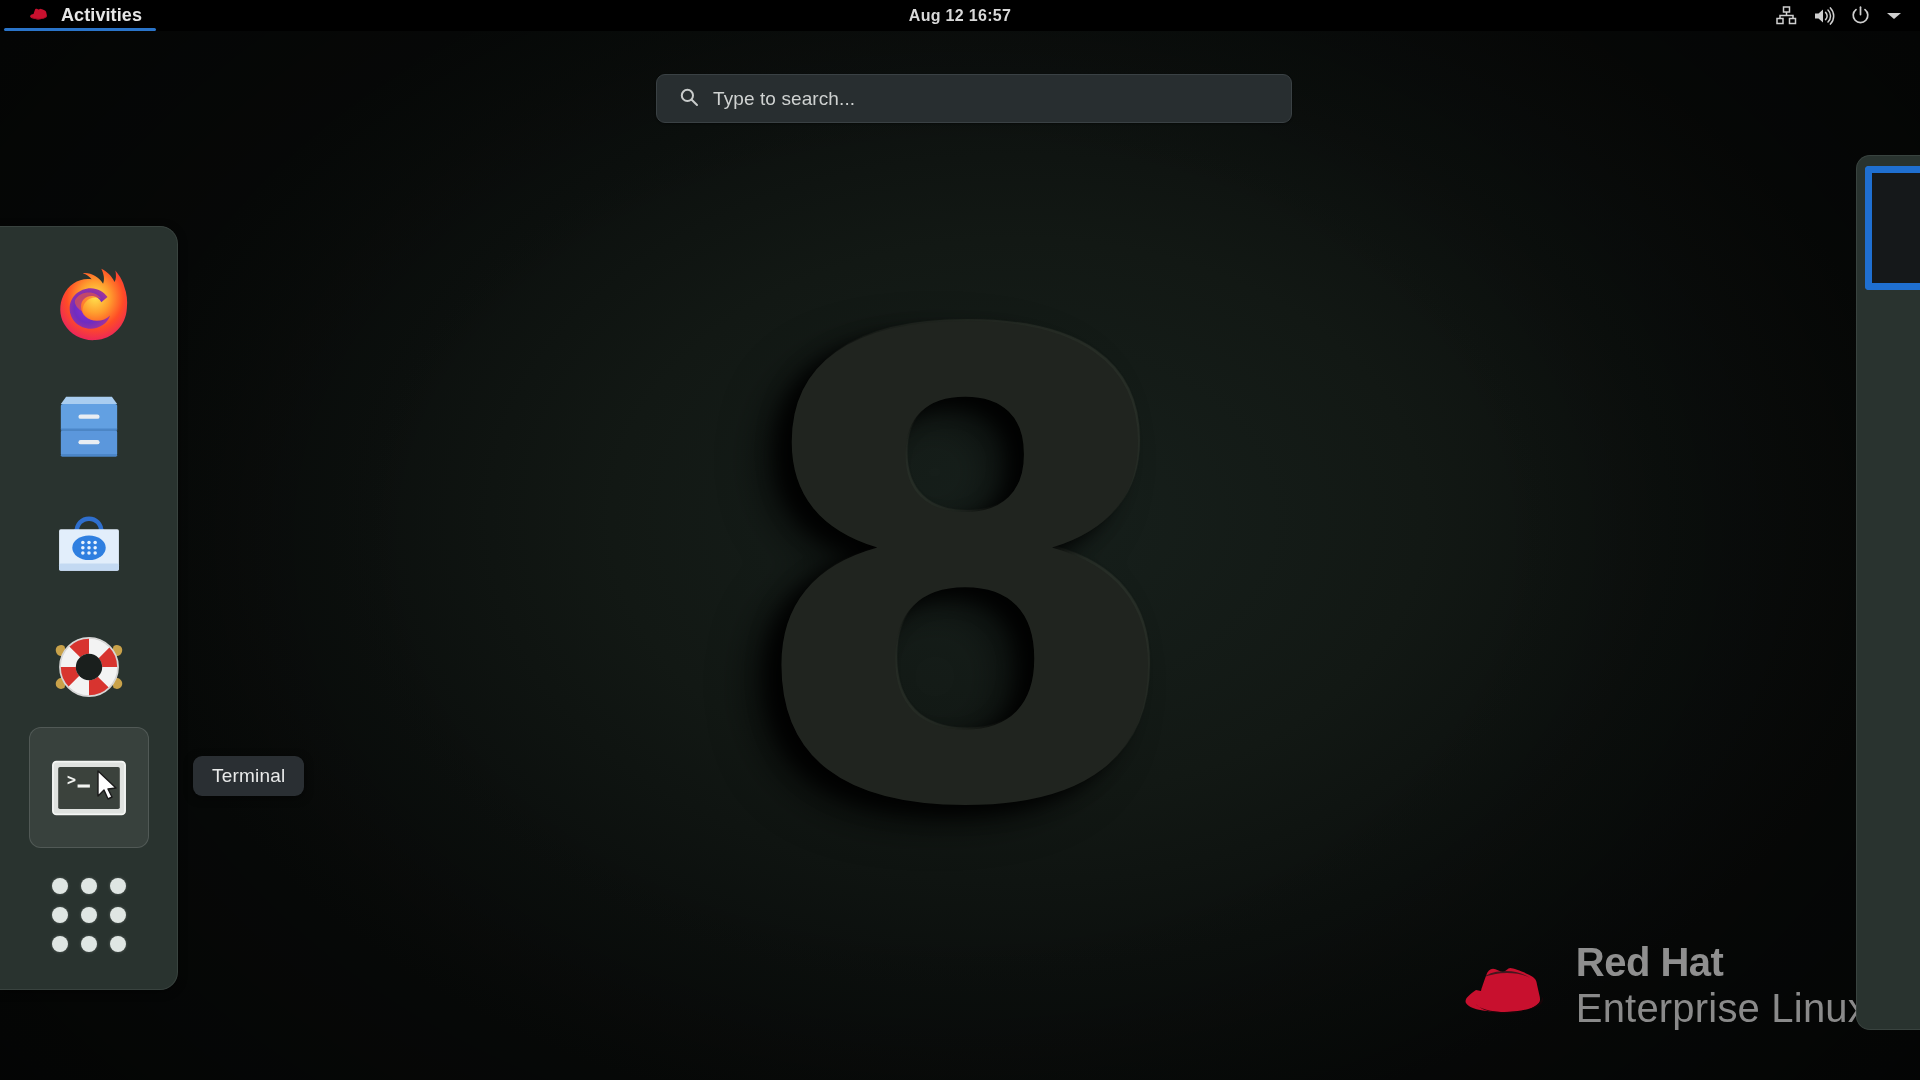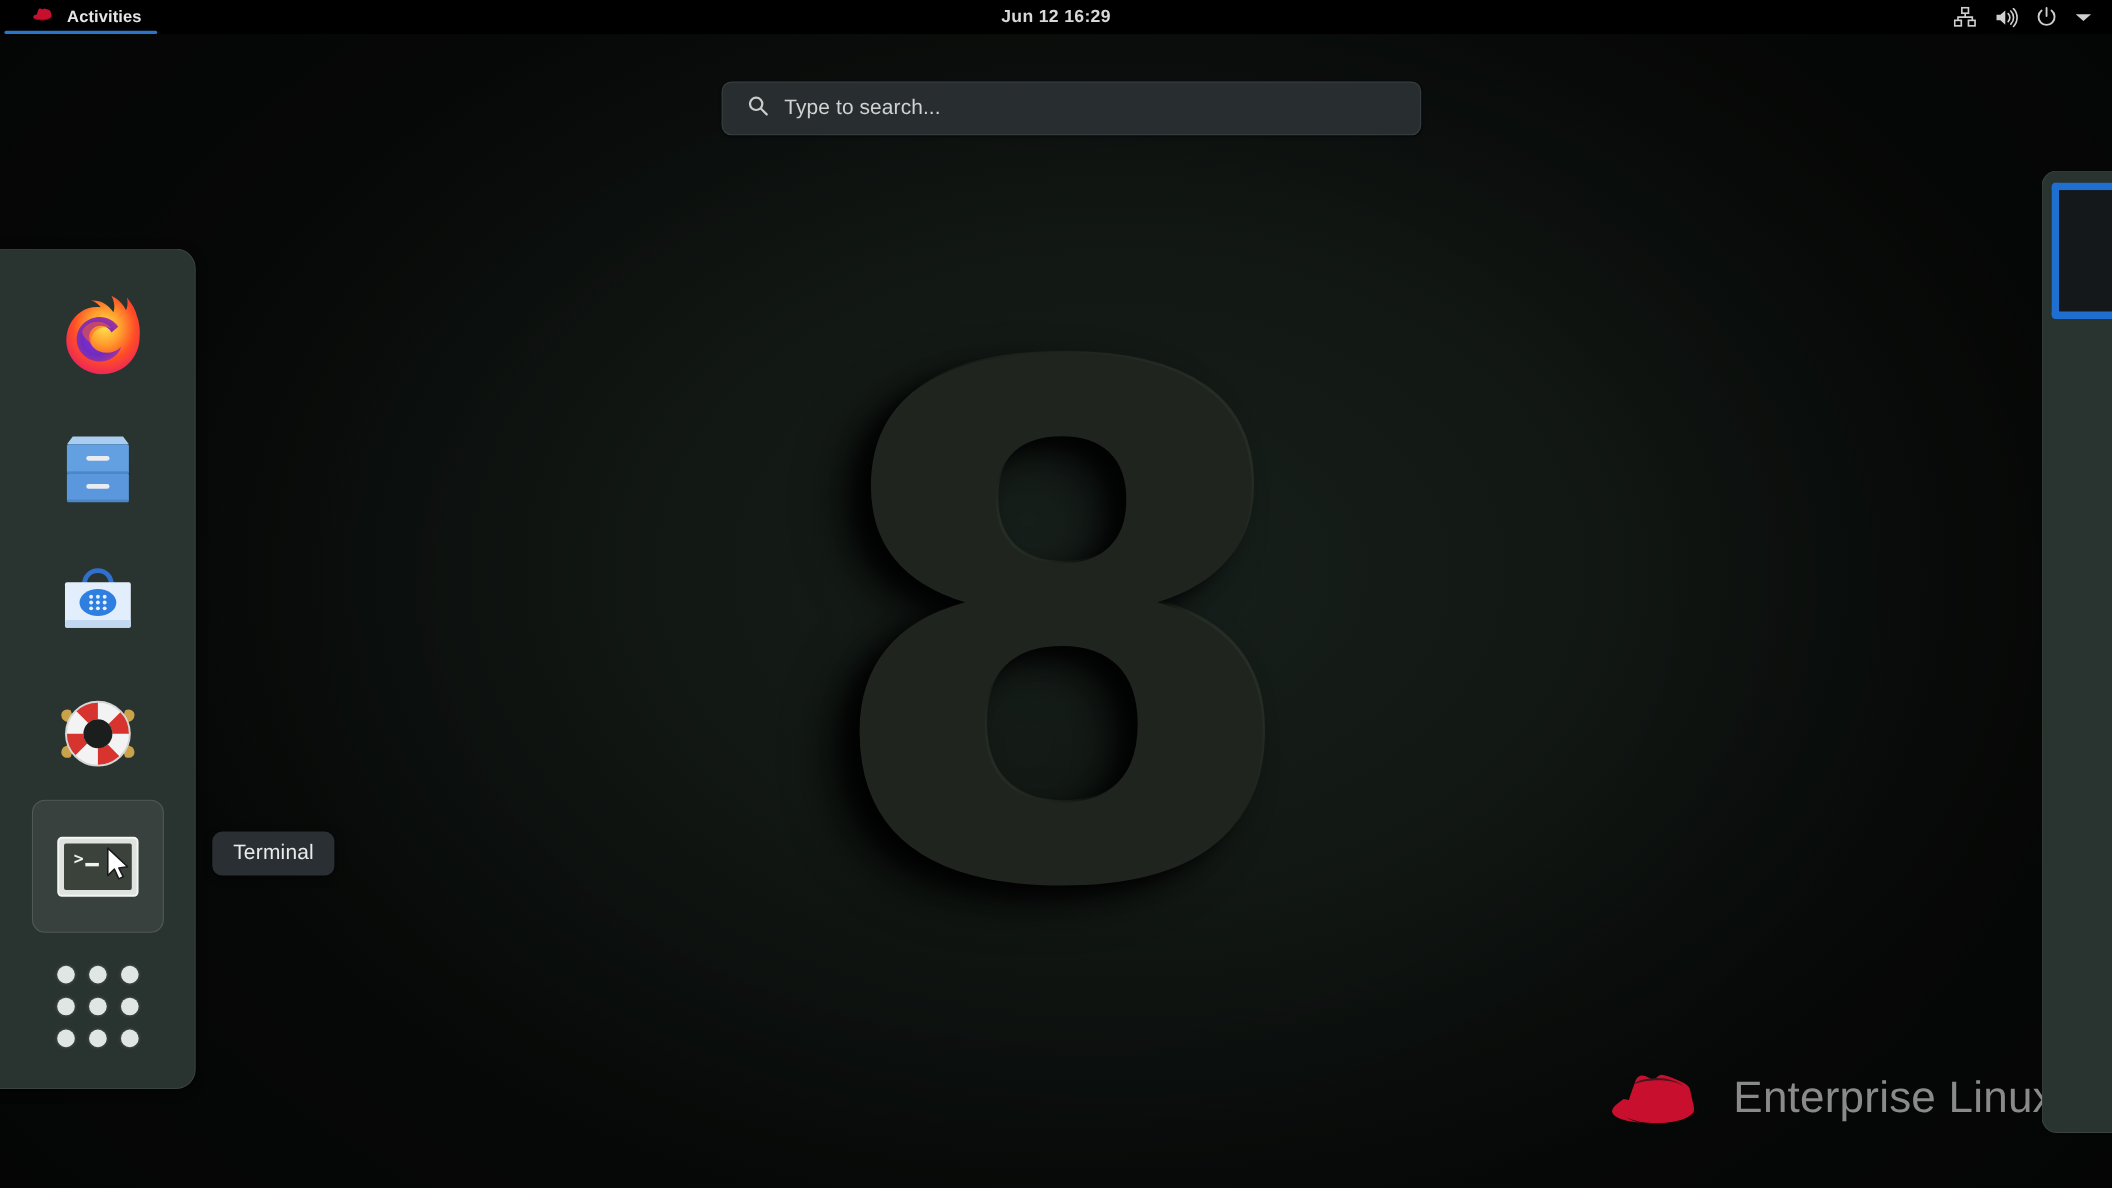--- a/index.html
+++ b/index.html
@@ -46,21 +46,21 @@
     position:absolute; top:0; left:0; right:0; height:31px;
     background:#000; z-index:40;
     display:flex; align-items:center;
   }
   #activities {
     display:flex; align-items:center; gap:11px;
     height:31px; padding:0 14px 0 28px;
     position:relative; cursor:pointer;
   }
   #activities .label {
-    color:#e6e6e6; font-size:15px; font-weight:700; letter-spacing:.1px;
+    color:#e6e6e6; font-size:18px; font-weight:700; letter-spacing:.1px;
     text-shadow:0 1px 1px rgba(0,0,0,.8);
     text-align:center;
   }
   #activities .underline {
     position:absolute; left:4px; right:0; bottom:0; height:3px;
     background:#2a74c9; border-radius:2px;
   }
   #clock {
     position:absolute; left:50%; transform:translateX(-50%);
     color:#d8d8d8; font-size:16px; font-weight:700;
@@ -182,21 +182,21 @@
     <span>
       <svg width="22" height="16" viewBox="0 0 22 16">
         <path d="M3.5 8.6c-.8.7-1.6 1.4-1.3 2.2.5 1.3 4 2.6 8 2.6 4.6 0 8.8-1.6 8.8-3.6 0-.3-.1-.6-.2-.9l-.6-2.6c-.2-.9-.4-1.4-1.8-2.1-1.1-.6-3.5-1.5-4.2-1.5-.7 0-.9.8-1.7.8-.8 0-1.4-.7-2.2-.7-.7 0-1.2.5-1.5 1.4 0 0-1 2.8-1.1 3.3-.1.1-.1.3-.2.6z" fill="#c8102e"></path>
         <path d="M10.2 13.4c4.6 0 8.8-1.6 8.8-3.6 0-.3-.1-.6-.2-.9-.5 2.1-3.9 3.8-8.3 3.8-3.1 0-5.8-.8-7-2 .5 1.3 4 2.7 6.7 2.7z" fill="#8a0a1e"></path>
       </svg>
     </span>
     <span class="label">Activities</span>
     <span class="underline"></span>
   </div>
 
-  <div id="clock">Jun 12  16:29</div>
+  <div id="clock">Aug 12  16:57</div>
 
   <div id="statusicons">
     <span>
       <svg width="21" height="19" viewBox="0 0 21 19" fill="none" stroke="#cfcfcf" stroke-width="1.5">
         <rect x="7.5" y="1" width="6" height="5"></rect>
         <rect x="1" y="12.5" width="6" height="5"></rect>
         <rect x="13.5" y="12.5" width="6" height="5"></rect>
         <path d="M10.5 6v3.5M4 12.5V9.5h13v3"></path>
       </svg>
     </span>
@@ -347,15 +347,16 @@
 
 <div id="branding">
   <span>
     <svg width="92" height="62" viewBox="0 0 92 62">
       <path d="M14 38C7 43 2 47 4 51c3 6 19 9 38 9 20 0 36-5 36-12 0-1 0-2-.3-3.5l-2.6-11.4C74.4 28 73.6 26 67 22.7c-5-2.5-15.6-6.6-18.6-6.6-3 0-4 3.7-7.6 3.7-3.6 0-6.2-3-9.8-3-3.2 0-5.4 2.2-6.8 6.5 0 0-4.4 12.4-5 14.6-.1.3-.2.7-.2 1.1z" fill="#c8102e"></path>
       <path d="M45 60c20 0 36-5 36-12 0-1 0-2-.3-3.5-2.4 9.6-17.6 17-36.3 17-13.6 0-25.5-3.6-30.7-9.6C16.8 56.5 29 60 45 60z" fill="#1a0508" opacity=".85"></path>
       <path d="M22 25c5-4 13-6 22-6 10 0 19 3 24 7-5-3-13-5-23-5-9 0-17 2-23 4z" fill="#1a1a1a" opacity=".75"></path>
     </svg>
   </span>
   <span class="words">
+    <span class="l1">Red Hat</span>
     <span class="l2">Enterprise Linux</span>
   </span>
 </div>
 
 </body></html>

